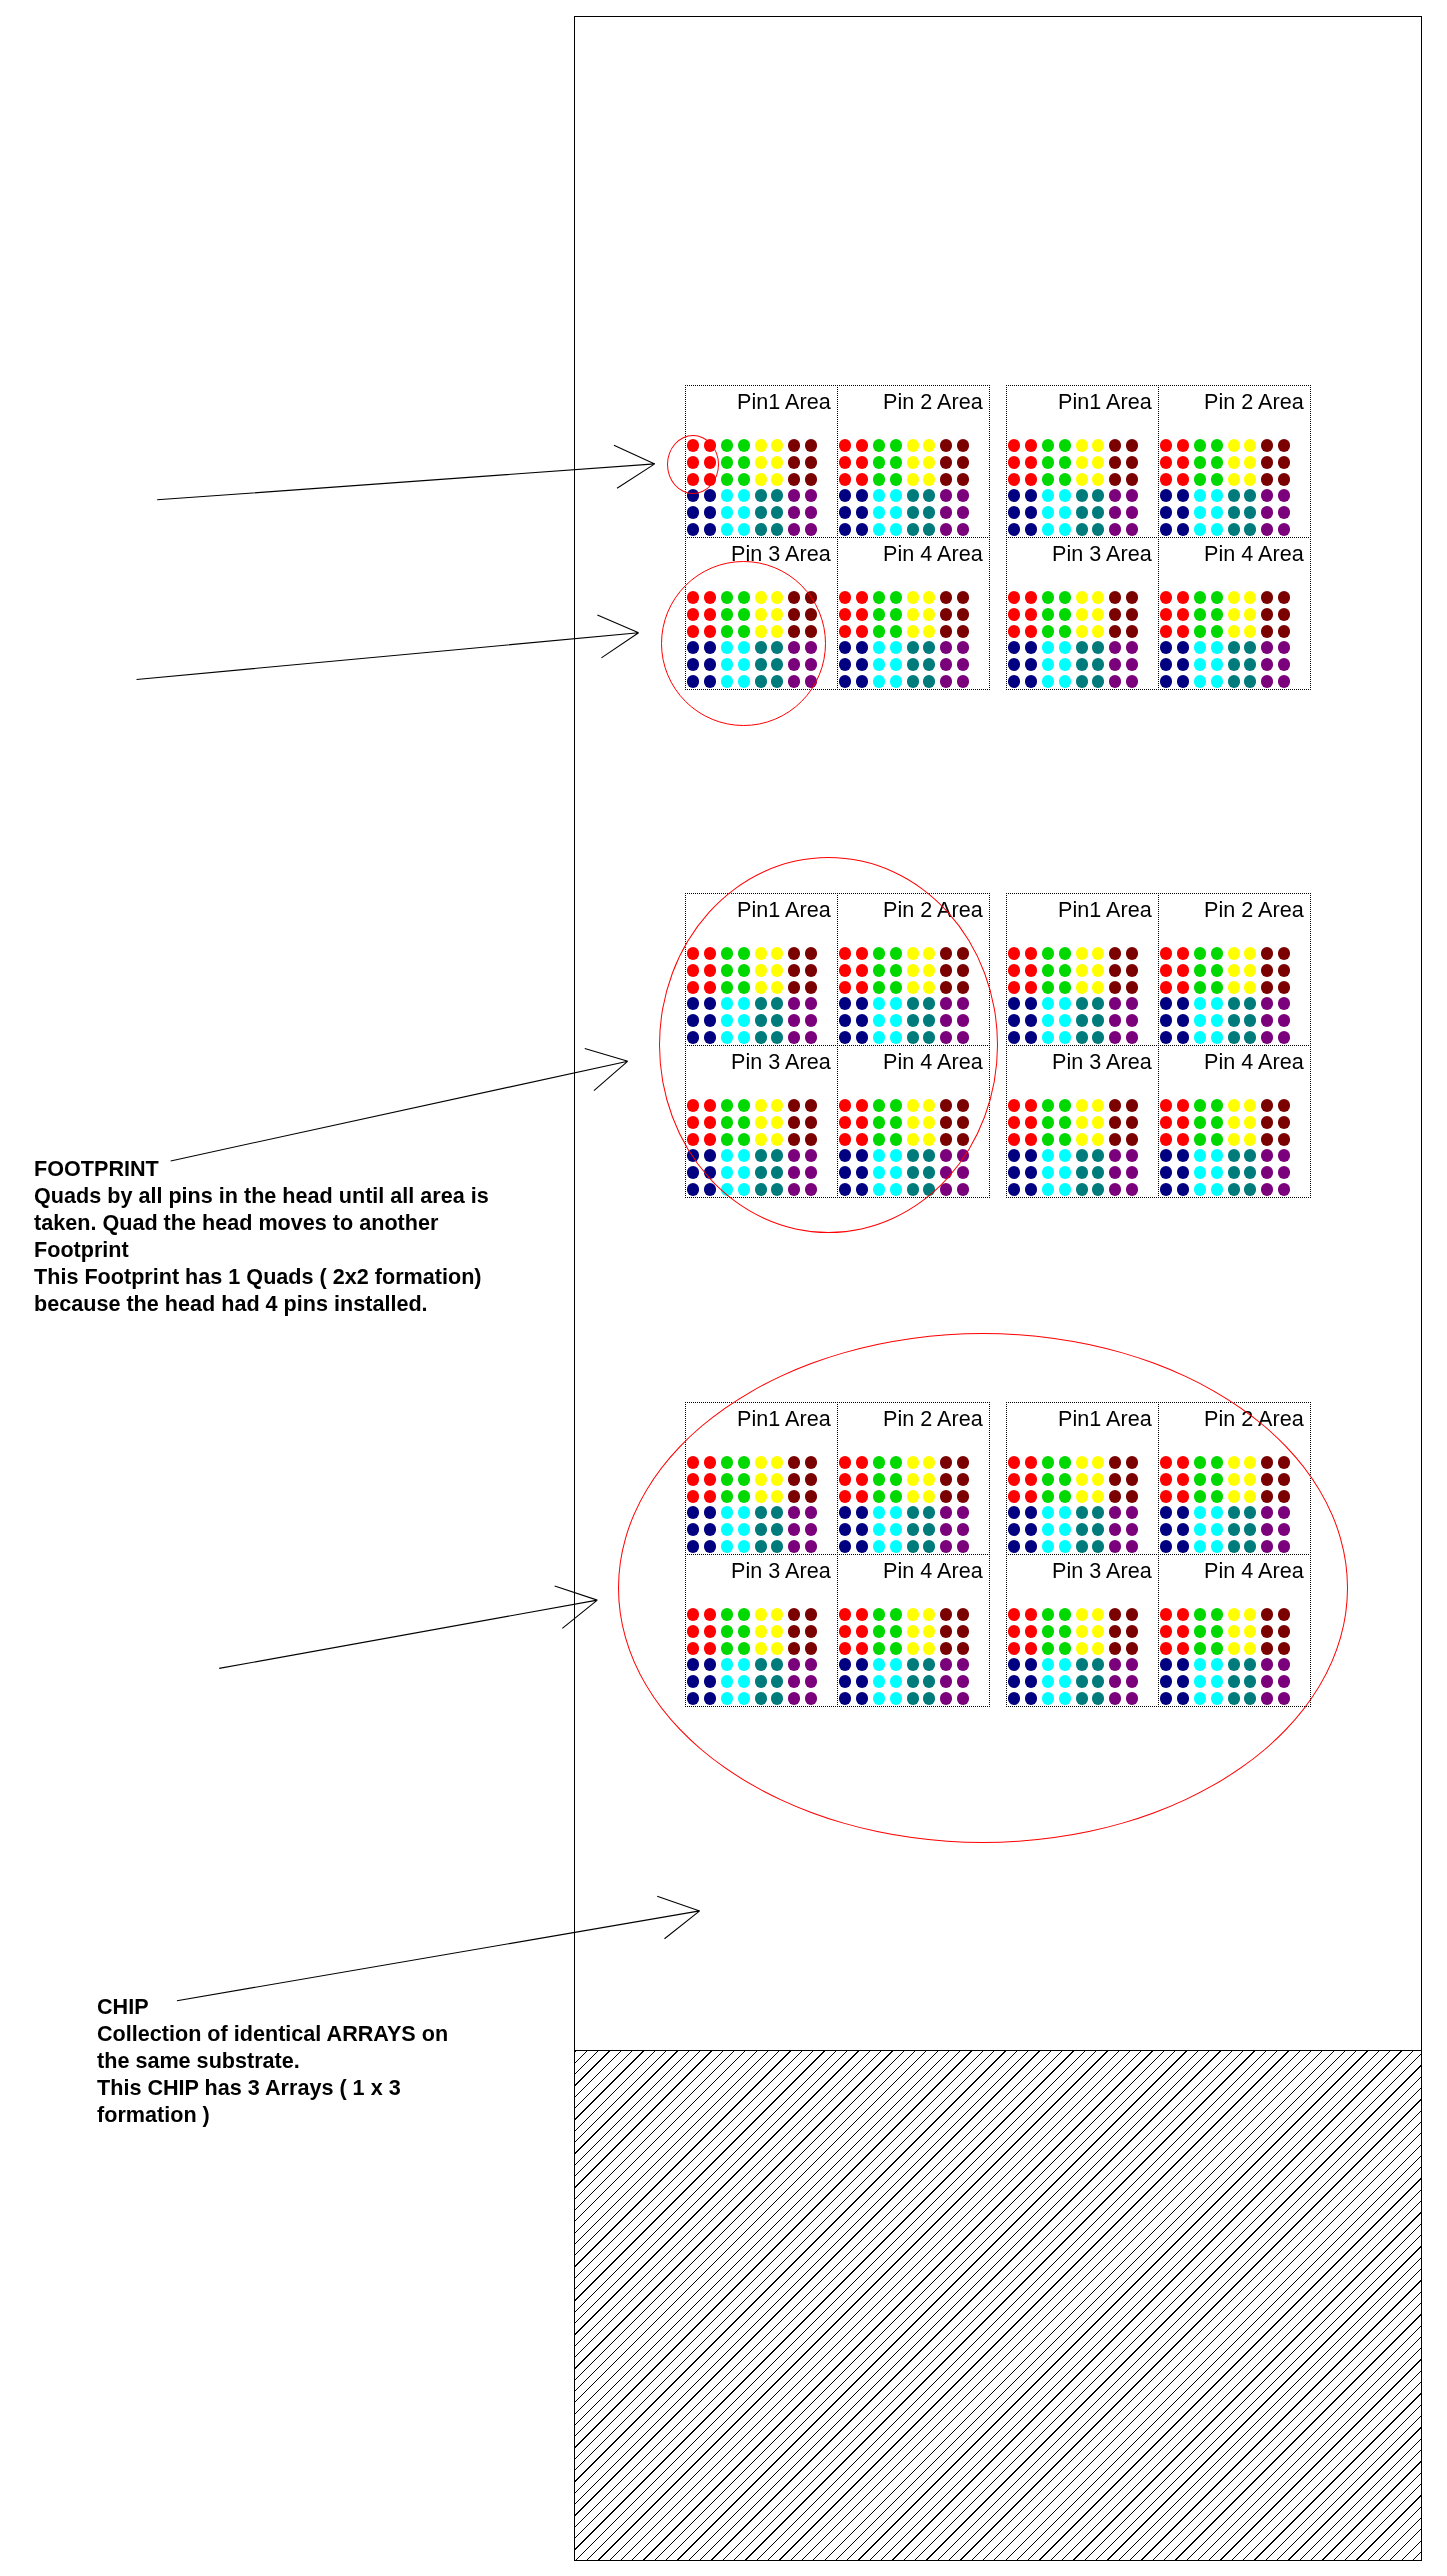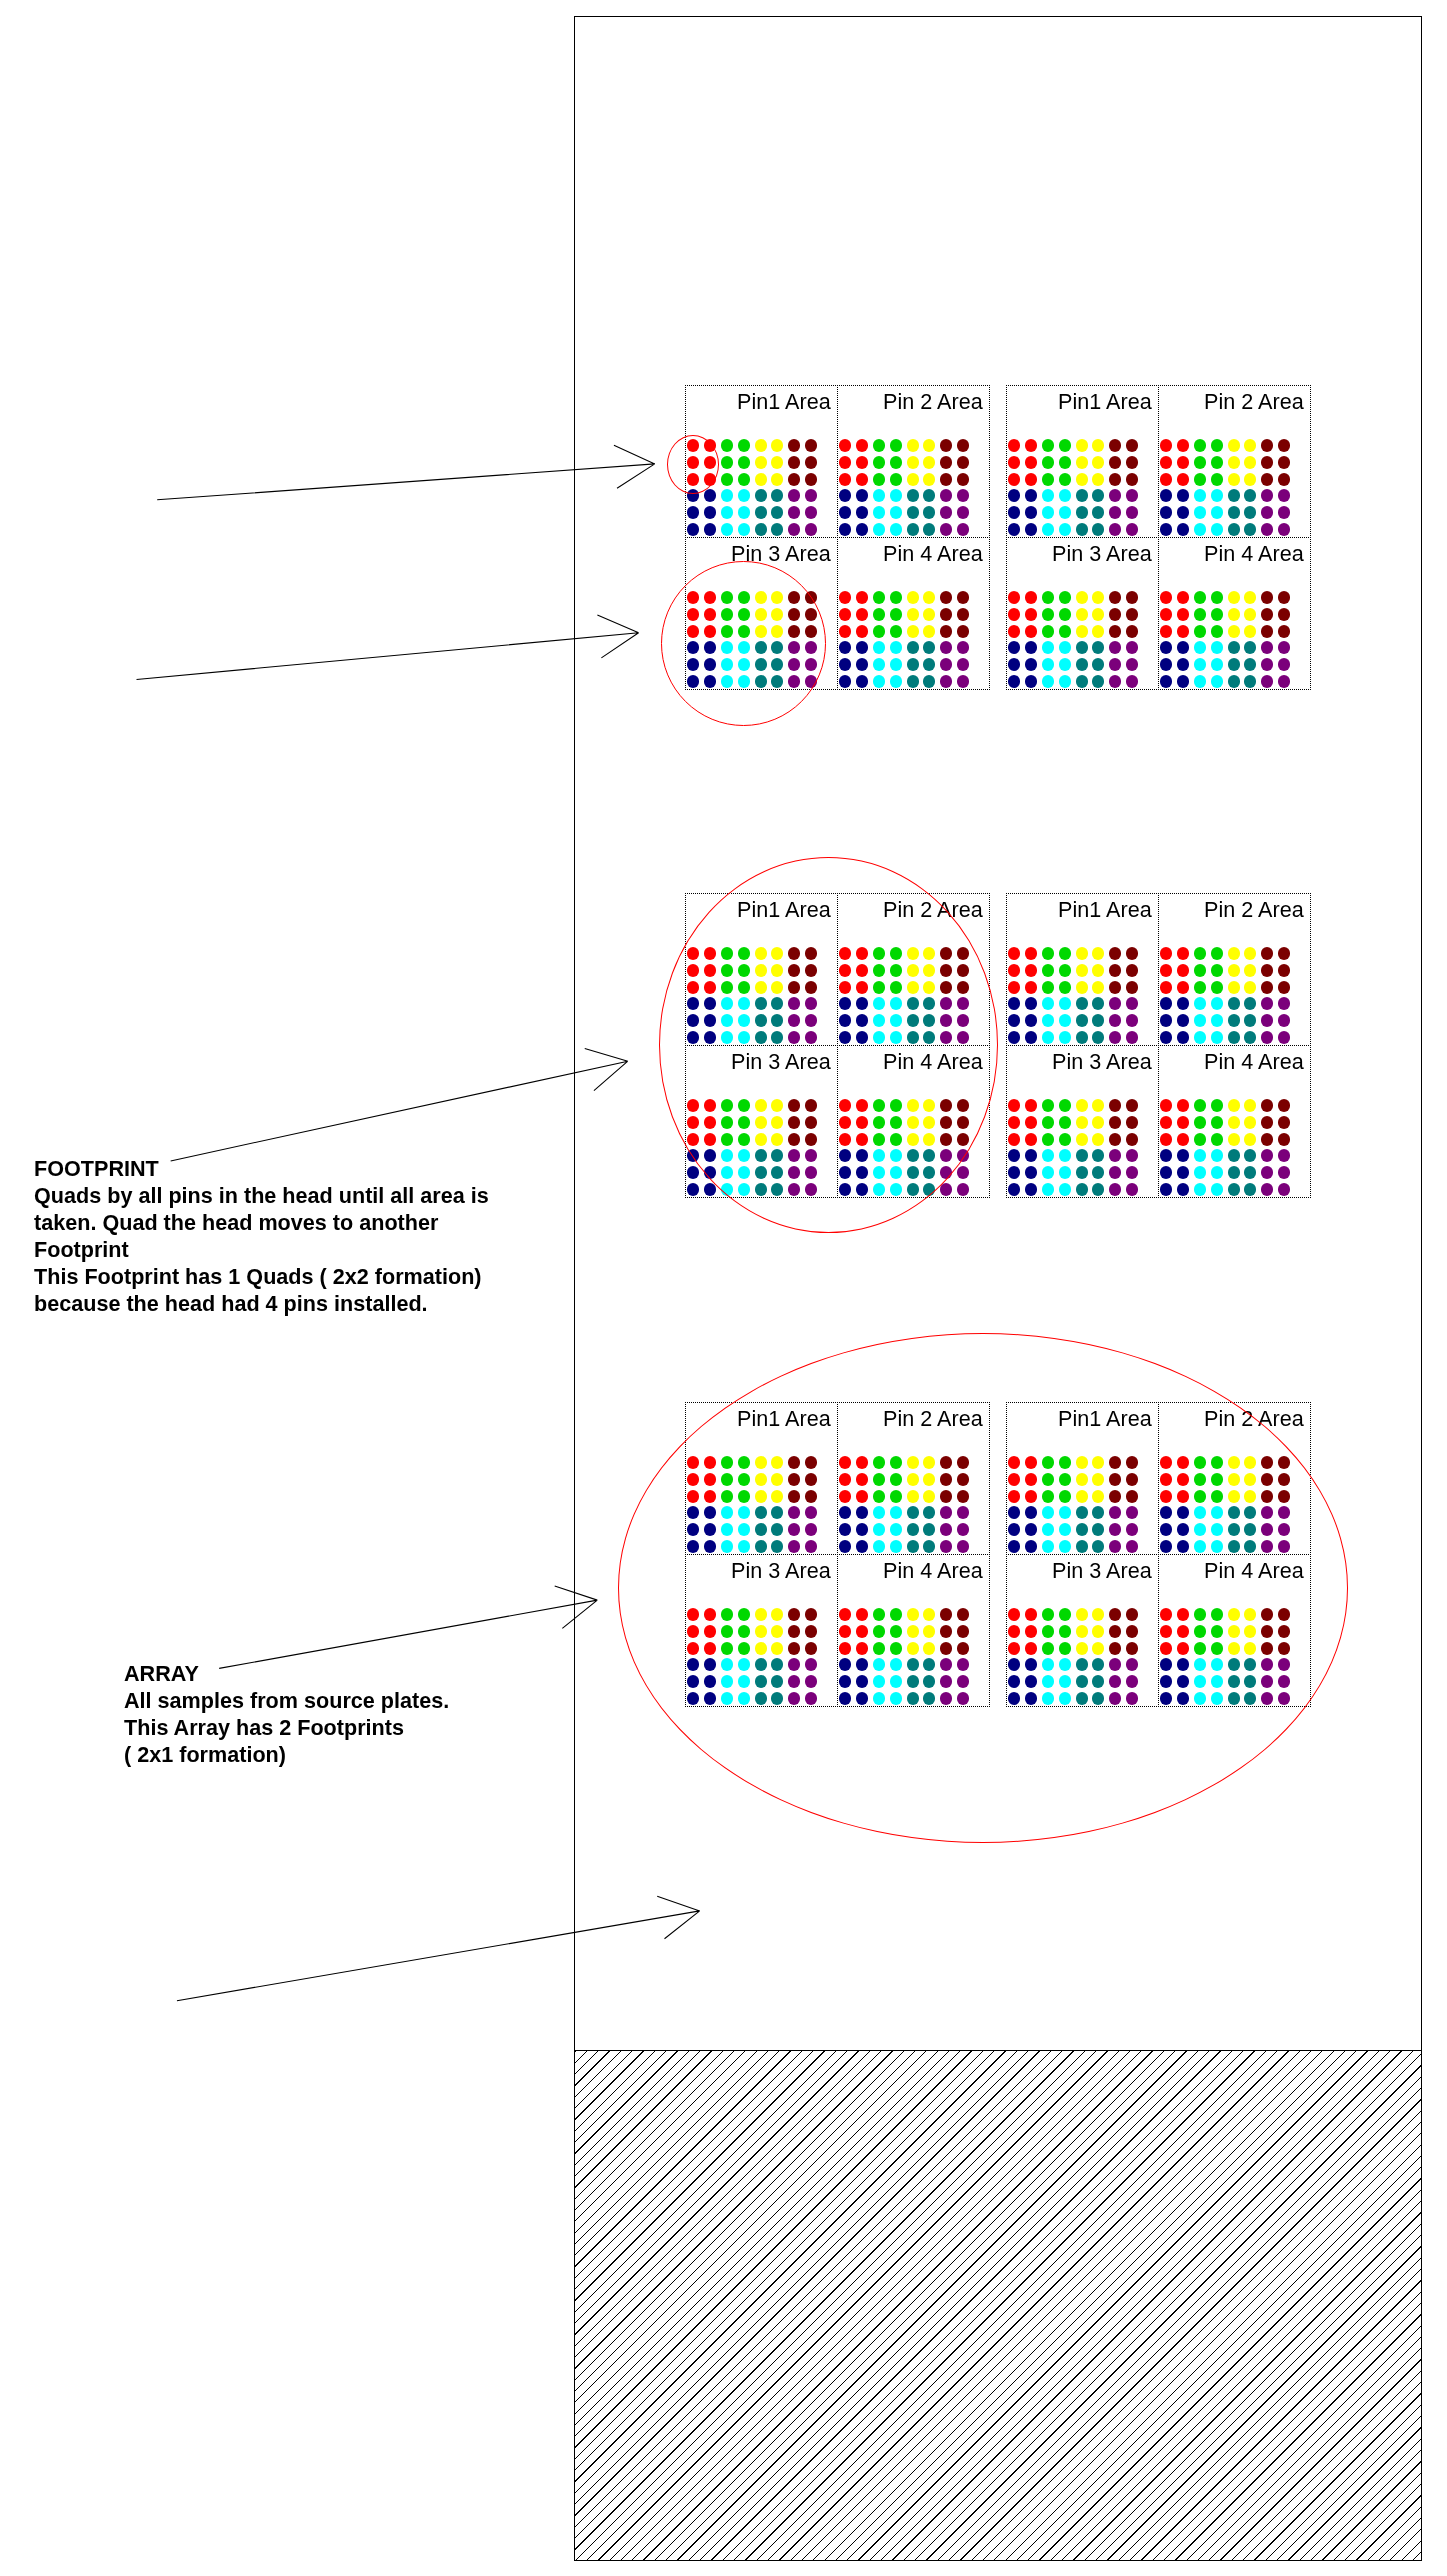--- a/index.html
+++ b/index.html
@@ -1322,25 +1322,26 @@
     <div class="hl" style="border-color: rgb(255, 0, 0); left: 659px; top: 857px; width: 339px; height: 376px;"></div>
     <div class="hl" style="border-color: rgb(255, 0, 0); left: 618px; top: 1333px; width: 730px; height: 510px;"></div>
     <div class="ann" style="left: 34px; top: 1155px;">
       <div>FOOTPRINT</div>
       <div>Quads by all pins in the head until all area is</div>
       <div>taken. Quad the head moves to another</div>
       <div>Footprint</div>
       <div>This Footprint has 1 Quads ( 2x2 formation)</div>
       <div>because the head had 4 pins installed.</div>
     </div>
-    <div class="ann" style="left: 124px; top: 1660px;">
-      <div>ARRAY</div>
-      <div>All samples from source plates.</div>
-      <div>This Array has 2 Footprints</div>
-      <div>( 2x1 formation)</div>
+    <div class="ann" style="left: 97px; top: 1993px;">
+      <div>CHIP</div>
+      <div>Collection of identical ARRAYS on</div>
+      <div>the same substrate.</div>
+      <div>This CHIP has 3 Arrays ( 1 x 3</div>
+      <div>formation )</div>
     </div>
     <svg id="arrows" width="1447" height="2576" viewBox="0 0 1611 2867">
       <g>
         <path d="M175 556 L729 516 M683.5085166757314 495.25090496051007 L729 516 M686.9610852257833 543.0689793787308 L729 516" fill="none" stroke="#000" stroke-width="1.2"></path>
       </g>
       <g>
         <path d="M152 756 L711 704 M665.0891983727965 684.1960030815096 L711 704 M669.5297992264326 731.932462258097 L711 704" fill="none" stroke="#000" stroke-width="1.2"></path>
       </g>
       <g>
         <path d="M190 1292 L699 1181 M651.0209524668584 1166.928361935704 L699 1181 M661.2359348446632 1213.7700378843765 L699 1181" fill="none" stroke="#000" stroke-width="1.2"></path>

